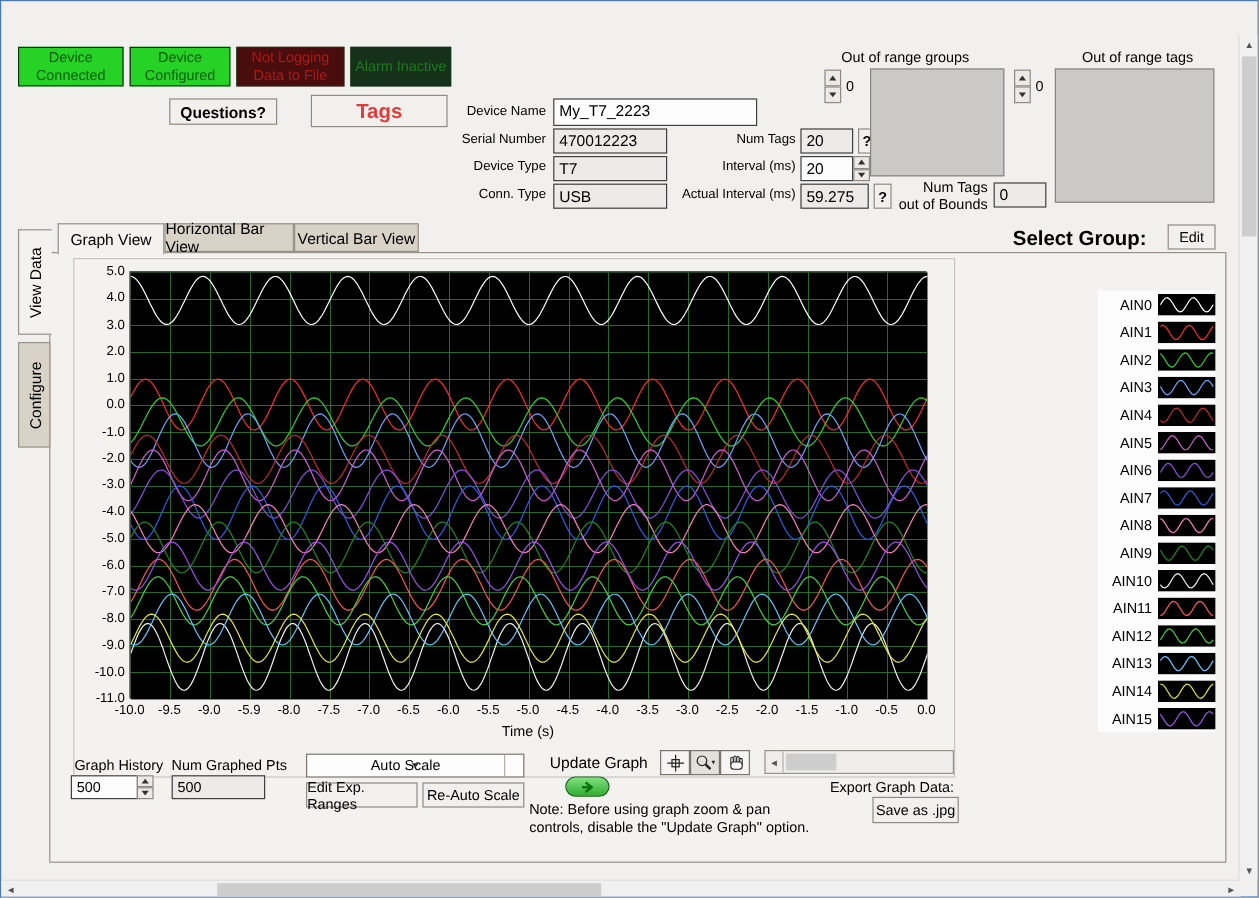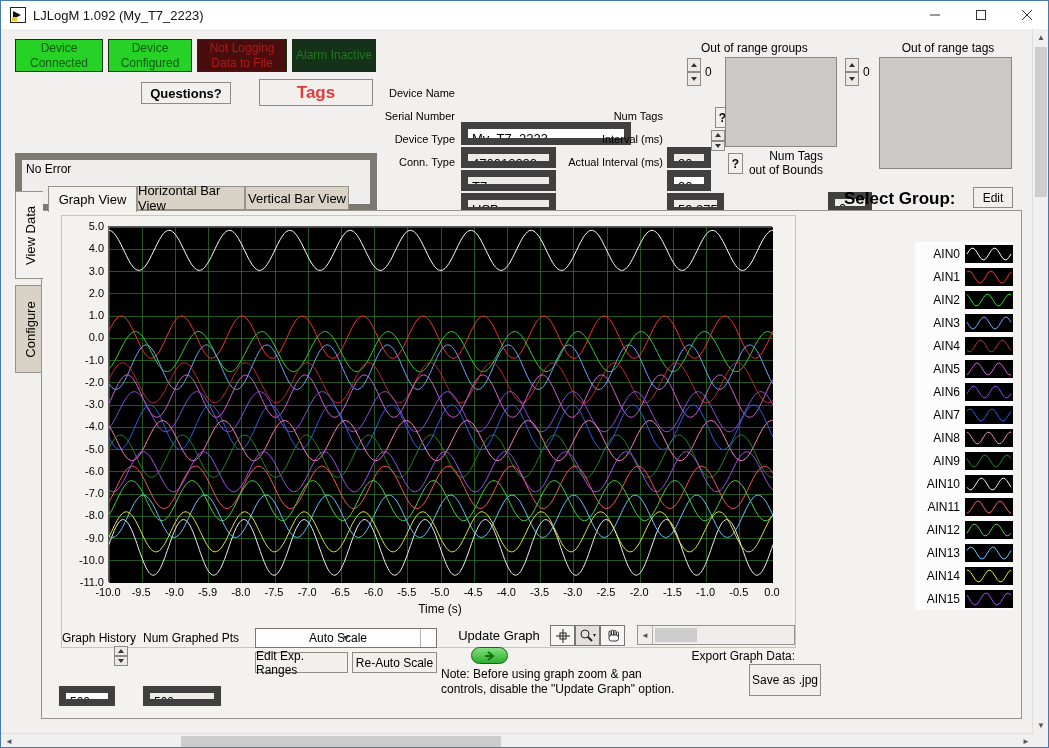--- a/index.html
+++ b/index.html
@@ -10,21 +10,21 @@
   .titlebar{position:absolute;left:0;top:0;width:1049px;height:28px;background:#ffffff;}
   .appicon{position:absolute;left:9px;top:6px;width:16px;height:16px;background:#fff;border:1px solid #222;}
   .appicon:before{content:"";position:absolute;left:2px;top:3px;border-left:8px solid #111;border-top:4px solid transparent;border-bottom:4px solid transparent;}
   .appicon:after{content:"";position:absolute;left:1px;bottom:1px;width:5px;height:4px;background:#e8c61f;}
   .title{position:absolute;left:32px;top:7px;font-size:13px;color:#111;}
   .wbtn{position:absolute;top:0;width:46px;height:28px;display:flex;align-items:center;justify-content:center;color:#333;}
   
   .lbl{position:absolute;font-size:12px;color:#000;white-space:pre;}
   .lbl13{position:absolute;font-size:11px;color:#000;white-space:pre;}
   .lblr{text-align:right;}
-  .box{position:absolute;border:7px solid #404040;background:#edebe8;font-size:13px;color:#000;padding:2px 4px;overflow:hidden;white-space:nowrap;margin-top:40px;}
+  .box{position:absolute;border:1px solid #404040;background:#edebe8;font-size:13px;color:#000;padding:2px 4px;overflow:hidden;white-space:nowrap;}
   .boxw{background:#fdfdfd;}
   .btn{position:absolute;border:1px solid #8f8a83;background:#f2f0ed;font-size:12px;color:#000;display:flex;align-items:center;justify-content:center;cursor:default;}
   .statusbtn{position:absolute;border:1px solid #123312;font-size:12px;line-height:15px;text-align:center;display:flex;flex-direction:column;align-items:center;justify-content:center;}
   .listbox{position:absolute;background:#cbc9c6;border:1px solid #89857f;}
   .spin{position:absolute;width:14px;display:flex;flex-direction:column;}
   .spin div{flex:1;border:1px solid #8f8a83;background:#ece9e6;position:relative;}
   .tri-up,.tri-dn{position:absolute;left:50%;top:50%;width:0;height:0;transform:translate(-50%,-50%);}
   .tri-up{border-left:3px solid transparent;border-right:3px solid transparent;border-bottom:4px solid #333;}
   .tri-dn{border-left:3px solid transparent;border-right:3px solid transparent;border-top:4px solid #333;}
   
@@ -51,40 +51,20 @@
   .sb-h{position:absolute;left:0;top:732px;width:1033px;height:16px;background:#f0f0f0;border-top:1px solid #dedede;}
   .sb-thumb{position:absolute;background:#cdcdcd;}
   .sb-arrow{position:absolute;font-size:8px;color:#555;display:flex;align-items:center;justify-content:center;}
   .toggle{position:absolute;left:470px;top:646px;width:37px;height:17px;border-radius:9px;background:linear-gradient(#7fe07f,#2fae2f);border:1px solid #1a5c1a;z-index:2;display:flex;align-items:center;justify-content:center;}
 </style>
 </head>
 <body>
 
 <div class="win">
 
-  <div class="titlebar">
-    <div class="appicon"></div>
-    <div class="title">LJLogM 1.092 (My_T7_2223)</div>
-    <div class="wbtn" style="left:911px">
-      <svg width="12" height="12">
-          <line x1="1" y1="6" x2="11" y2="6" stroke="#333" stroke-width="1"></line>
-        </svg>
-    </div>
-    <div class="wbtn" style="left:957px">
-      <svg width="12" height="12">
-          <rect x="1.5" y="1.5" width="9" height="9" fill="none" stroke="#333" stroke-width="1"></rect>
-        </svg>
-    </div>
-    <div class="wbtn" style="left:1003px">
-      <svg width="12" height="12">
-          <line x1="1" y1="1" x2="11" y2="11" stroke="#333" stroke-width="1"></line>
-          <line x1="11" y1="1" x2="1" y2="11" stroke="#333" stroke-width="1"></line>
-        </svg>
-    </div>
-  </div>
 
   <div class="statusbtn" style="left: 14px; top: 38px; width: 88px; height: 33px; background: rgb(39, 210, 39); color: rgb(10, 92, 10);">
     <span>Device</span>
     <span>Connected</span>
   </div>
   <div class="statusbtn" style="left: 107px; top: 38px; width: 84px; height: 33px; background: rgb(39, 210, 39); color: rgb(10, 92, 10);">
     <span>Device</span>
     <span>Configured</span>
   </div>
   <div class="statusbtn" style="left: 196px; top: 38px; width: 90px; height: 33px; background: rgb(74, 13, 13); color: rgb(176, 24, 24);">
@@ -145,21 +125,20 @@
     <div>
         <span class="tri-dn"></span>
       </div>
   </div>
   <div class="lbl" style="left:862px;top:64px">0</div>
   <div class="listbox" style="left:878px;top:56px;width:133px;height:112px"></div>
 
   <div class="lbl lblr" style="left:726px;top:148px;width:96px;line-height:14px"><span>Num Tags</span><br><span>out of Bounds</span></div>
   <div class="box" style="left:827px;top:151px;width:44px;height:21px">0</div>
 
-  <div class="box" style="left:14px;top:112px;width:362px;height:58px;background:#efeeec;border-color:#7d7972;font-size:12px">No Error</div>
 
   <div class="frame"></div>
   <div class="graph-outline"></div>
 
   <div class="vtab active" style="top:190px">
       <span>View Data</span>
     </div>
   <div class="vtab" style="top:284px">
       <span>Configure</span>
     </div>
@@ -453,21 +432,21 @@
         </g>
       </svg>
   </div>
 
   <div class="abs" style="left:636px;top:624px;width:158px;height:20px;border:1px solid #97928a;background:#efeeec;z-index:2">
     <div class="sb-arrow" style="left:0;top:0;width:15px;height:18px;border-right:1px solid #b5b0a9">◄</div>
     <div class="sb-thumb" style="left:17px;top:2px;width:42px;height:14px"></div>
   </div>
 
   <div class="lbl lblr" style="left:660px;top:648px;width:134px;z-index:2">Export Graph Data:</div>
-  <div class="btn" style="left:748px;top:663px;width:72px;height:32px;z-index:2">Save as .jpg</div>
+  <div class="btn" style="left:726px;top:663px;width:72px;height:22px;z-index:2">Save as .jpg</div>
 
   <div class="sb-v">
     <div class="sb-arrow" style="left:0;top:0;width:16px;height:16px">▲</div>
     <div class="sb-thumb" style="left:2px;top:18px;width:12px;height:150px"></div>
     <div class="sb-arrow" style="left:0;top:688px;width:16px;height:16px">▼</div>
   </div>
   <div class="sb-h">
     <div class="sb-arrow" style="left:0;top:0;width:16px;height:15px">◄</div>
     <div class="sb-thumb" style="left:180px;top:2px;width:320px;height:11px"></div>
     <div class="sb-arrow" style="left:1017px;top:0;width:16px;height:15px">►</div>

